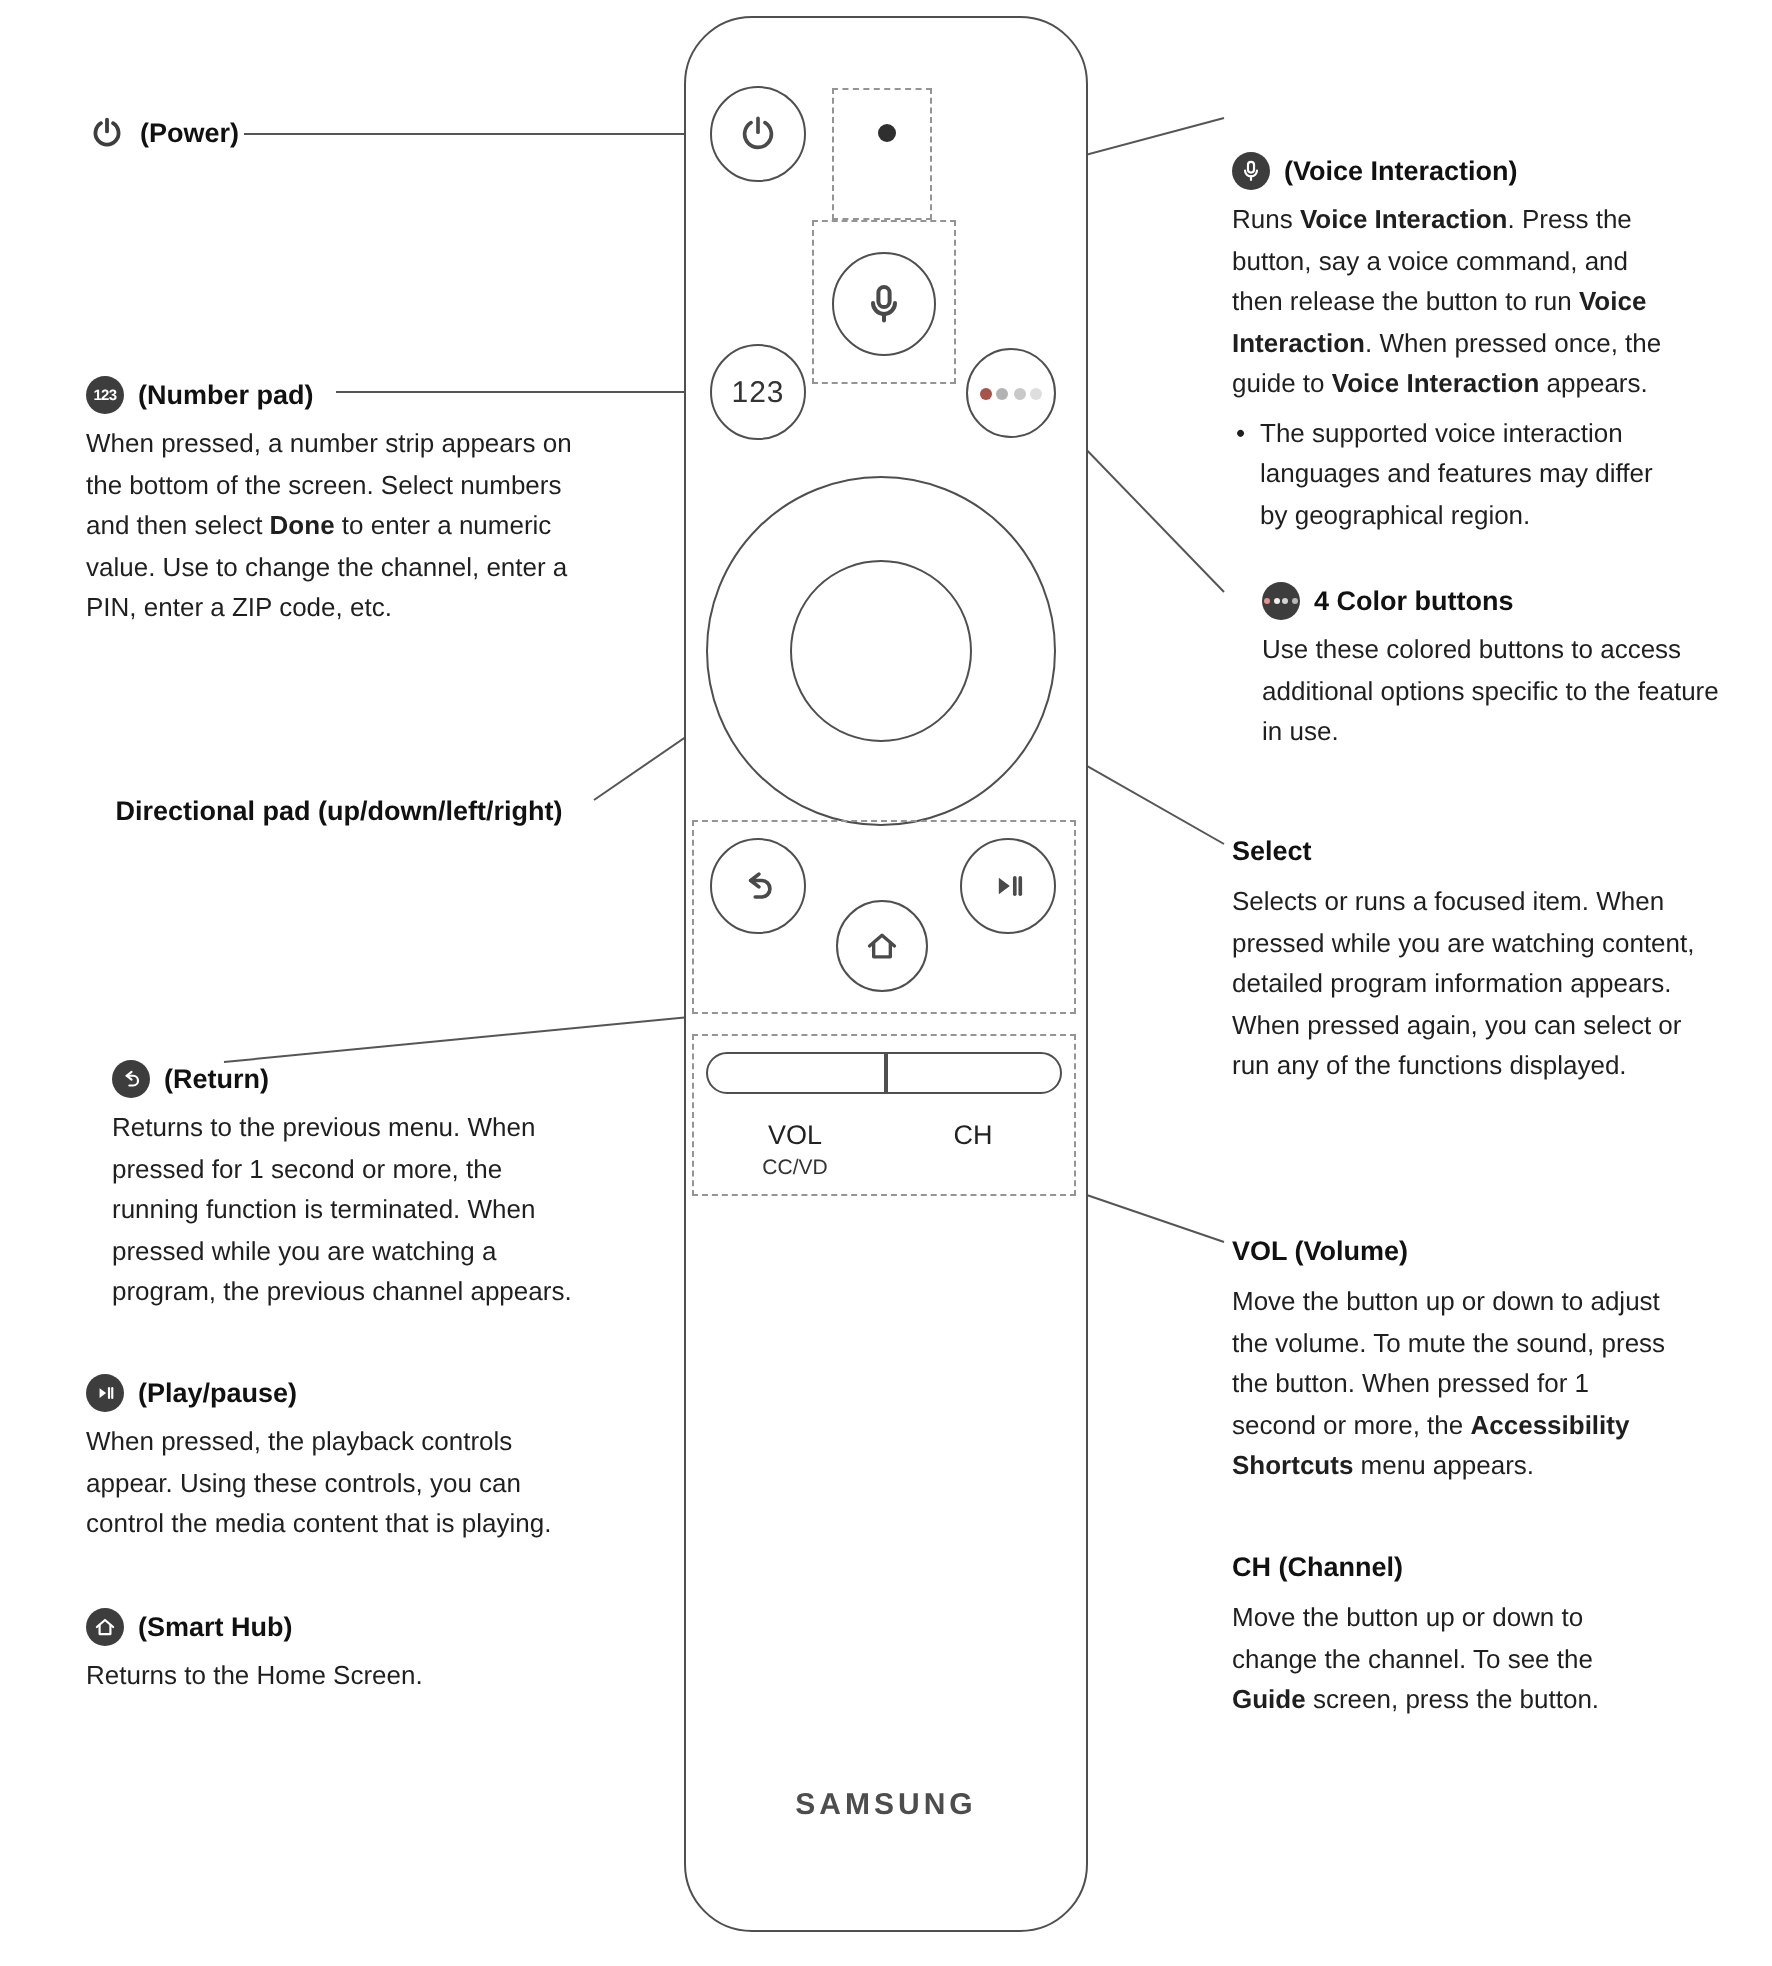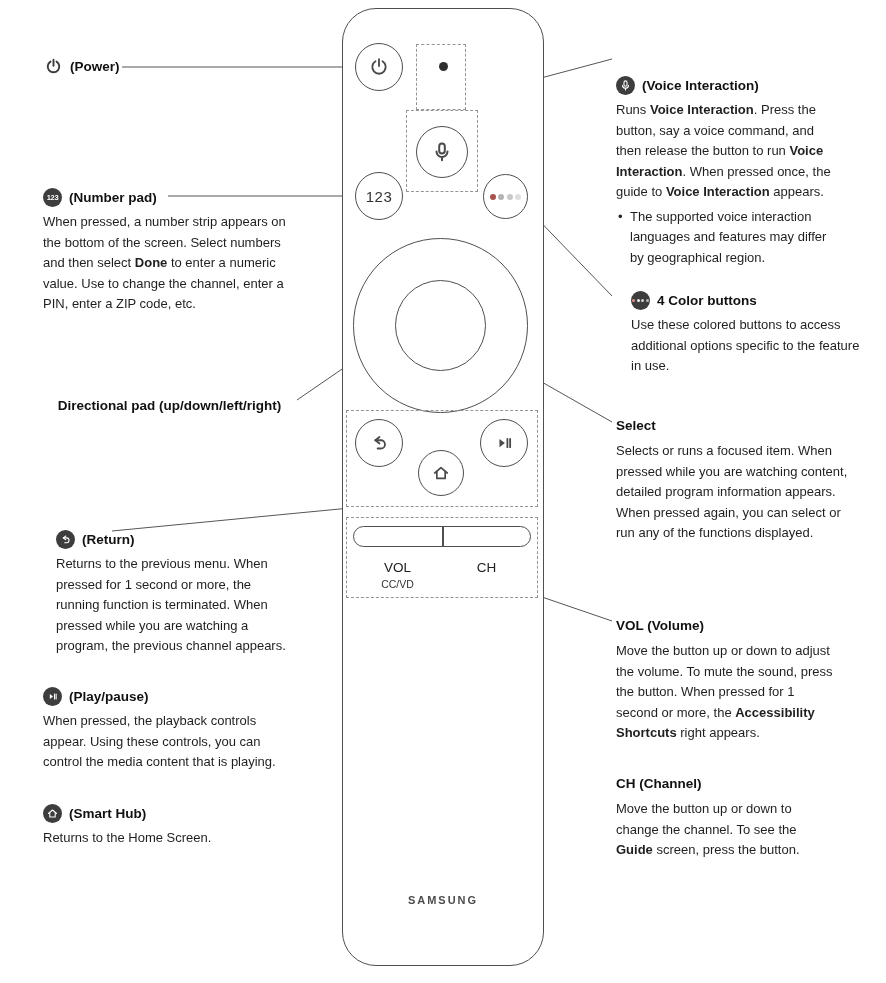--- a/index.html
+++ b/index.html
@@ -16,21 +16,21 @@
           color:#4a4a4a; }
   .dash { position:absolute; border:1.3px dashed #949494; }
   .ring { position:absolute; border:1.5px solid #4f4f4f; border-radius:50%; background:#fff; }
   .michole { position:absolute; width:9px; height:9px; border-radius:50%; background:#2f2f2f; }
   .rocker { position:absolute; left:353px; top:526px; width:178px; height:21px;
             border:1.5px solid #4f4f4f; border-radius:11px; background:#fff; }
   .rocker .divider { position:absolute; left:50%; top:0; width:1.5px; height:100%; background:#4f4f4f; }
   .rlabel { position:absolute; text-align:center; font-size:13.5px; color:#222; }
   .rlabel.small { font-size:10.5px; color:#333; }
   .brand { position:absolute; left:342px; top:894px; width:202px; text-align:center;
-           font-size:11px; font-weight:bold; letter-spacing:2px; color:#4d4d4d; }
+           font-size:15px; font-weight:bold; letter-spacing:2px; color:#4d4d4d; }
 
   .ic { stroke:currentColor; fill:none; stroke-width:2; stroke-linecap:round; stroke-linejoin:round; }
   .btn-ic { width:22px; height:22px; }
   .btn-ic.mic { width:24px; height:24px; }
   .btn-ic.home { width:20px; height:20px; }
   .num-btn { font-size:15px; color:#333; letter-spacing:0.5px; }
 
   .dots { display:flex; gap:2.5px; align-items:center; }
   .dot { width:6px; height:6px; border-radius:50%; }
   .dots-sm { display:flex; gap:1.5px; align-items:center; }
@@ -248,21 +248,21 @@
     <div class="ann-body">Use these colored buttons to access additional options specific to the feature in use.</div>
   </div>
 
   <div class="ann" style="left:616px; top:416px; width:232px;">
     <div class="head-bold">Select</div>
     <div class="ann-body">Selects or runs a focused item. When pressed while you are watching content, detailed program information appears. When pressed again, you can select or run any of the functions displayed.</div>
   </div>
 
   <div class="ann" style="left:616px; top:616px; width:218px;">
     <div class="head-bold">VOL (Volume)</div>
-    <div class="ann-body"><span>Move the button up or down to adjust the volume. To mute the sound, press the button. When pressed for 1 second or more, the </span><b>Accessibility Shortcuts</b><span> right appears.</span></div>
+    <div class="ann-body"><span>Move the button up or down to adjust the volume. To mute the sound, press the button. When pressed for 1 second or more, the </span><b>Accessibility Shortcuts</b><span> menu appears.</span></div>
   </div>
 
   <div class="ann" style="left:616px; top:774px; width:218px;">
     <div class="head-bold">CH (Channel)</div>
     <div class="ann-body"><span>Move the button up or down to change the channel. To see the </span><b>Guide</b><span> screen, press the button.</span></div>
   </div>
 
 </div>
 
 </body></html>

